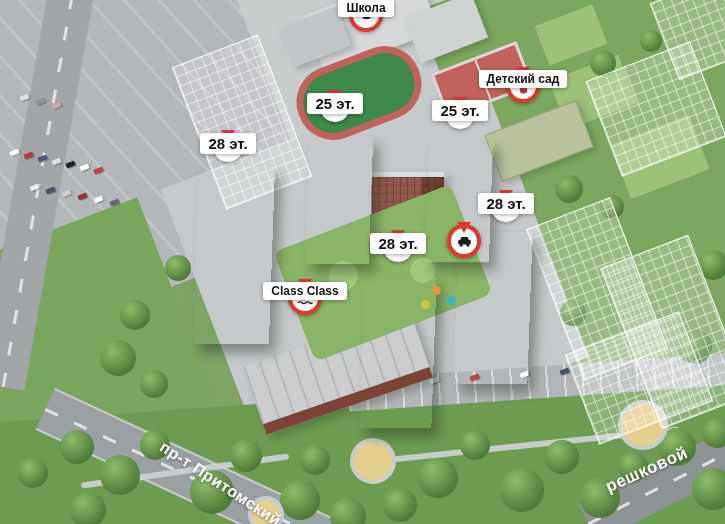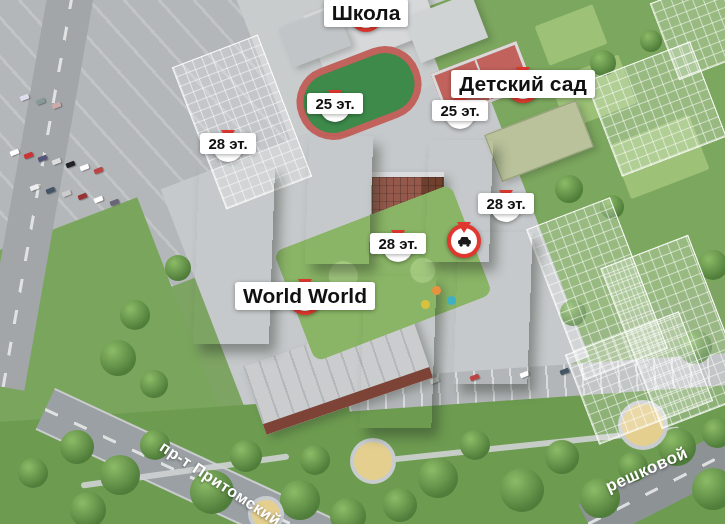--- a/index.html
+++ b/index.html
@@ -86,21 +86,21 @@
   .npin-bub{position:relative;width:30px;height:30px;border-radius:50%;background:#fff;
     box-shadow:0 1px 4px rgba(0,0,0,.4);display:flex;align-items:center;justify-content:center;
     font-weight:bold;font-size:13px;color:#111;}
   .tail{position:relative;width:0;height:0;border:7px solid transparent;border-top:11px solid #e0382f;margin-top:-2px;}
   .ipin-bub{position:relative;width:34px;height:34px;border-radius:50%;background:#e0382f;
     box-shadow:0 1px 4px rgba(0,0,0,.4);display:flex;align-items:center;justify-content:center;}
   .ipin-core{position:relative;width:26px;height:26px;border-radius:50%;background:#fff;
     display:flex;align-items:center;justify-content:center;}
   .flab{position:relative;margin-top:1px;background:#fff;color:#111;font-weight:bold;font-size:15px;
     padding:2px 8px;border-radius:3px;box-shadow:0 1px 4px rgba(0,0,0,.35);white-space:nowrap;}
-  .flab.big{font-size:21px;}
+  .flab.big{font-size:12px;}
 
   
   .street{z-index:40;color:#fff;font-weight:bold;font-size:16px;letter-spacing:.5px;
     text-shadow:0 1px 3px rgba(0,0,0,.45);white-space:nowrap;}
   .street-pritomsky{left:166px;top:438px;transform:rotate(33deg);transform-origin:left top;}
   .street-tereshkovoy{right:34px;bottom:44px;transform:rotate(-24deg);z-index:61;font-size:17px;}
   .brand{right:-8px;bottom:-12px;z-index:60;display:flex;align-items:baseline;font-style:italic;}
   .brand .arc{border:3px solid rgba(255,255,255,.85);border-radius:50%;
     border-right-color:transparent;border-bottom-color:transparent;transform:rotate(18deg);}
   .brand .arc.a2{width:26px;height:26px;left:-16px;top:-12px;}
@@ -328,21 +328,21 @@
     <div class="ipin-bub">
         <div class="ipin-core">
       <svg width="17" height="17" viewBox="0 0 16 16">
             <circle cx="11.4" cy="4.6" r="1.9" fill="#1a1a1a"></circle>
             <path d="M1.5 9.5 L6.5 5.5 L9.5 8.5 L7 9.8 Z" fill="#1a1a1a"></path>
             <path d="M1 12 q1.8-1.6 3.6 0 q1.8 1.6 3.6 0 q1.8-1.6 3.6 0 q1.4 1.2 2.8.2" stroke="#1a1a1a" stroke-width="1.3" fill="none"></path>
           </svg>
     </div>
       </div>
     <div class="tail"></div>
-    <div class="flab big">World World</div>
+    <div class="flab big">Class Class</div>
   </div>
 
   <div class="street street-pritomsky">пр-т Притомский</div>
   <div class="street street-tereshkovoy">решковой</div>
 
   <div class="brand">
 
     <span class="arc a2"></span>
 
   </div>

